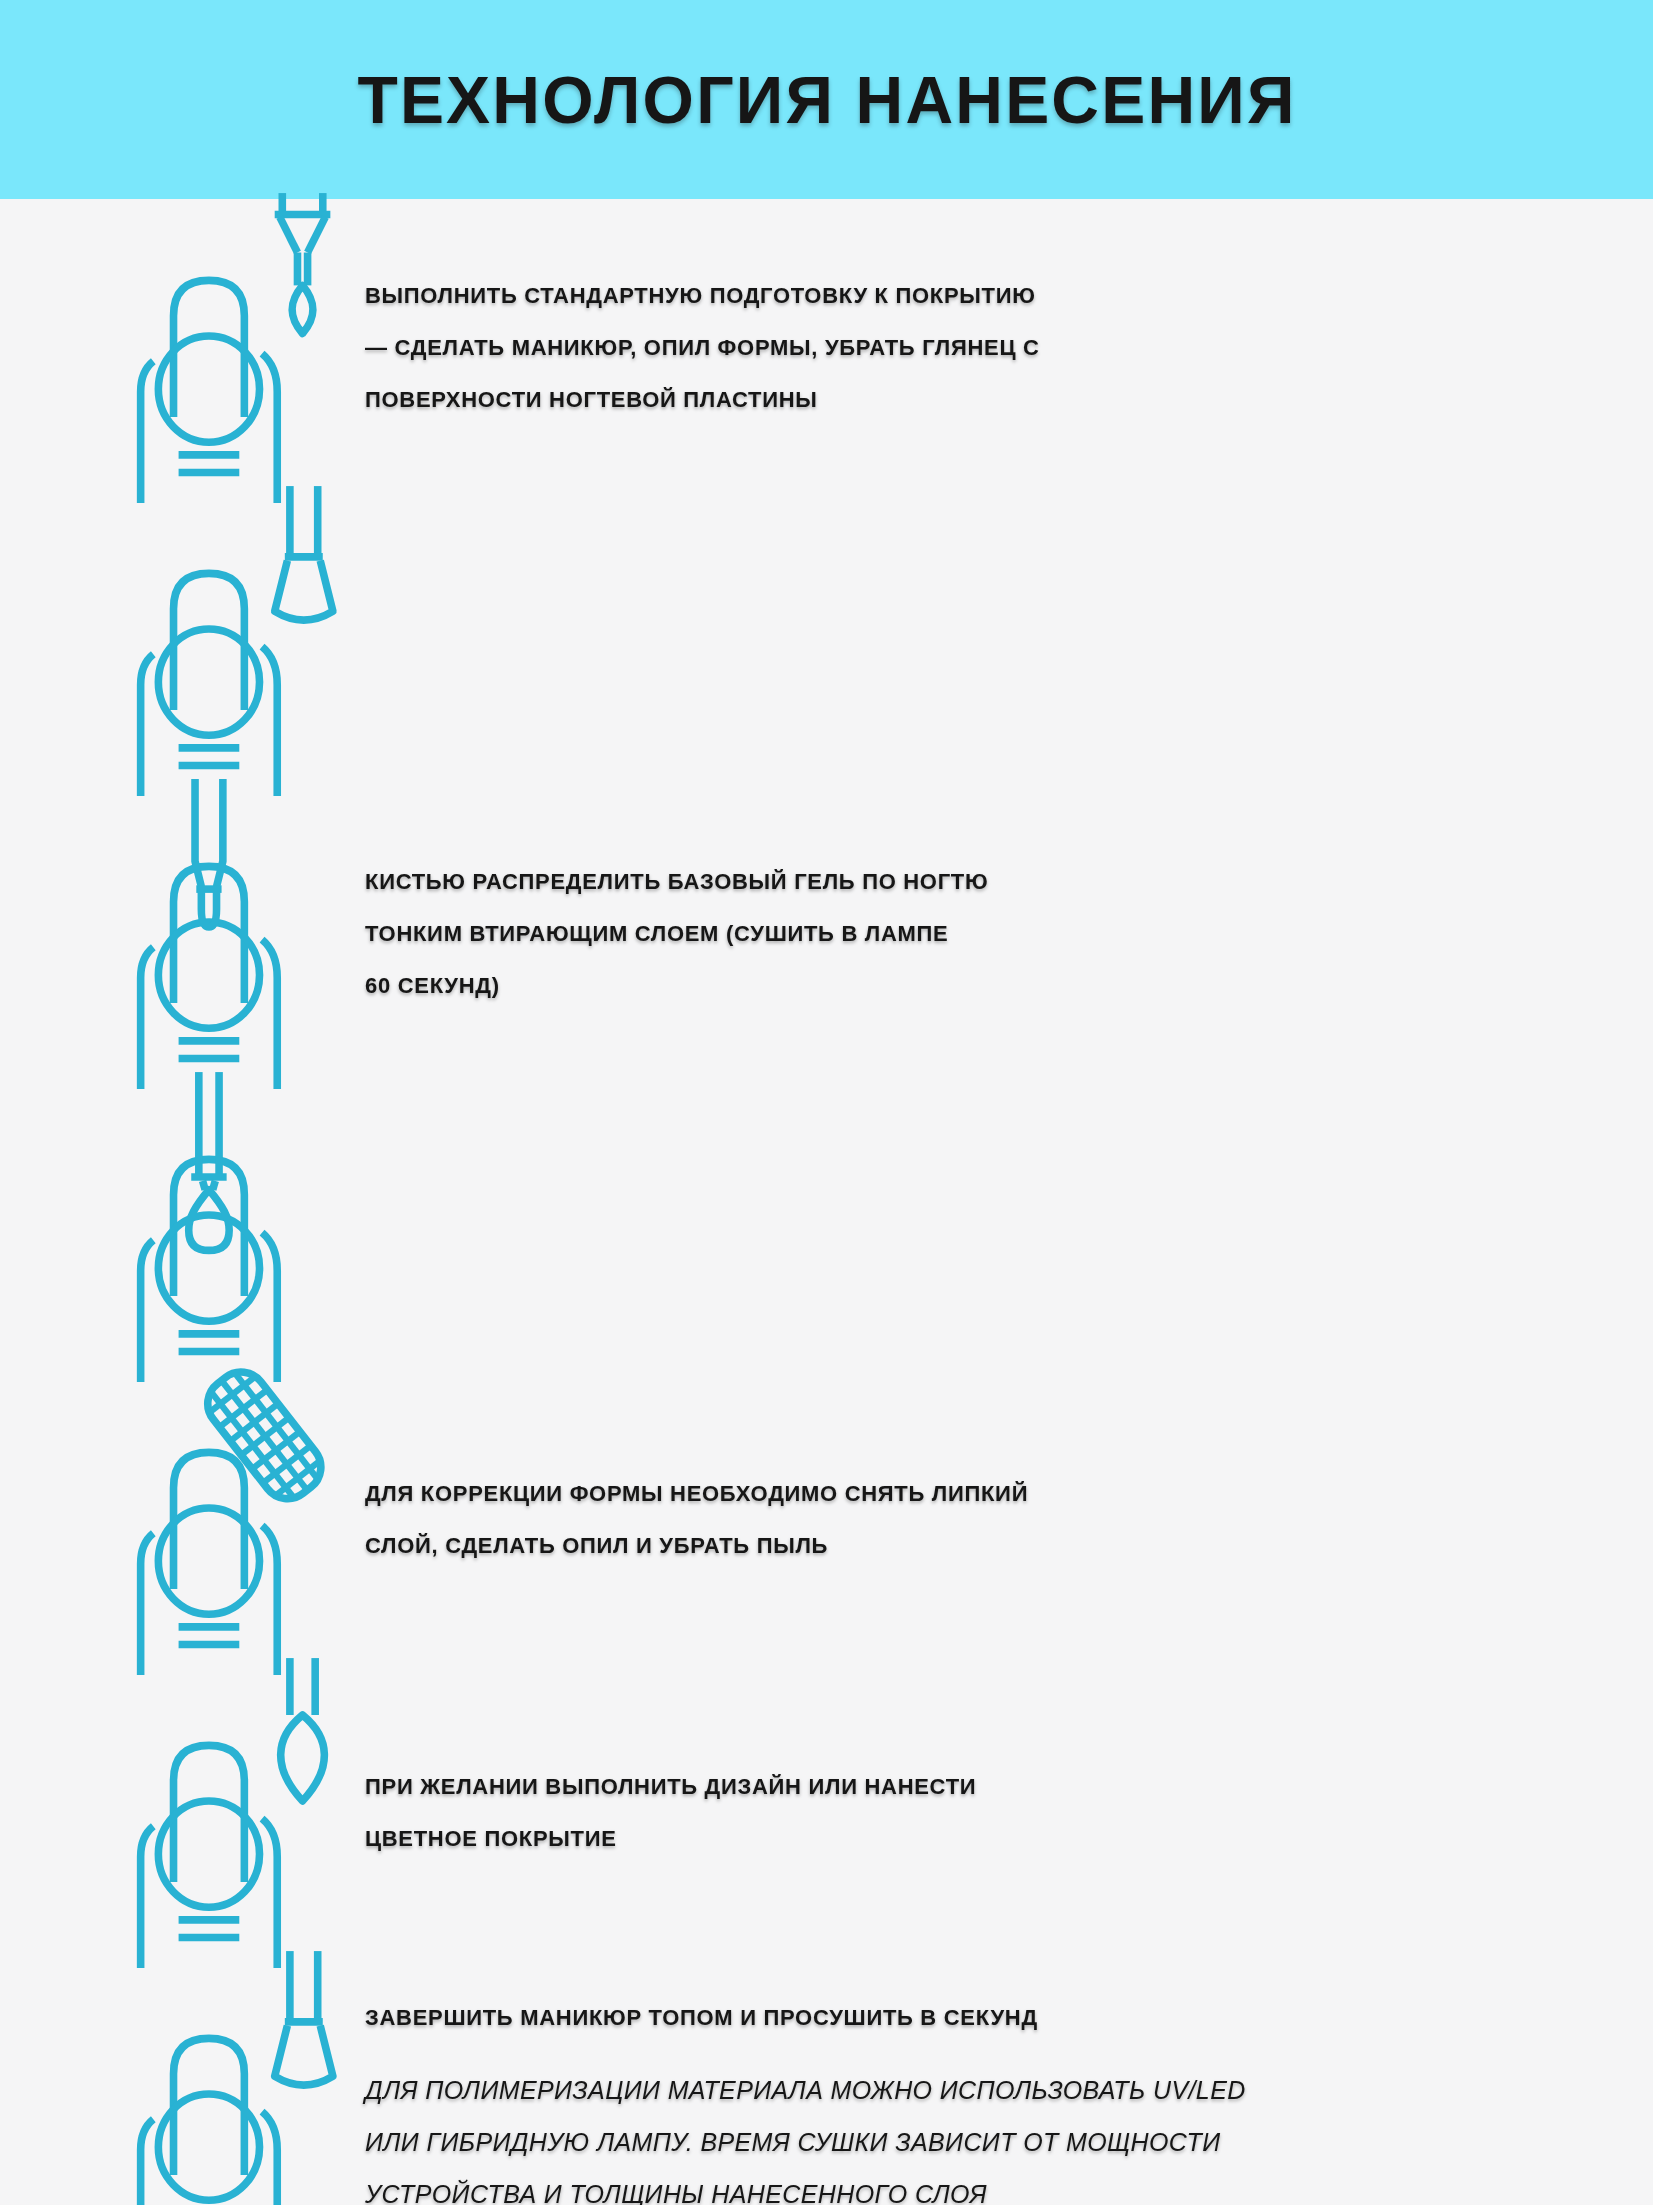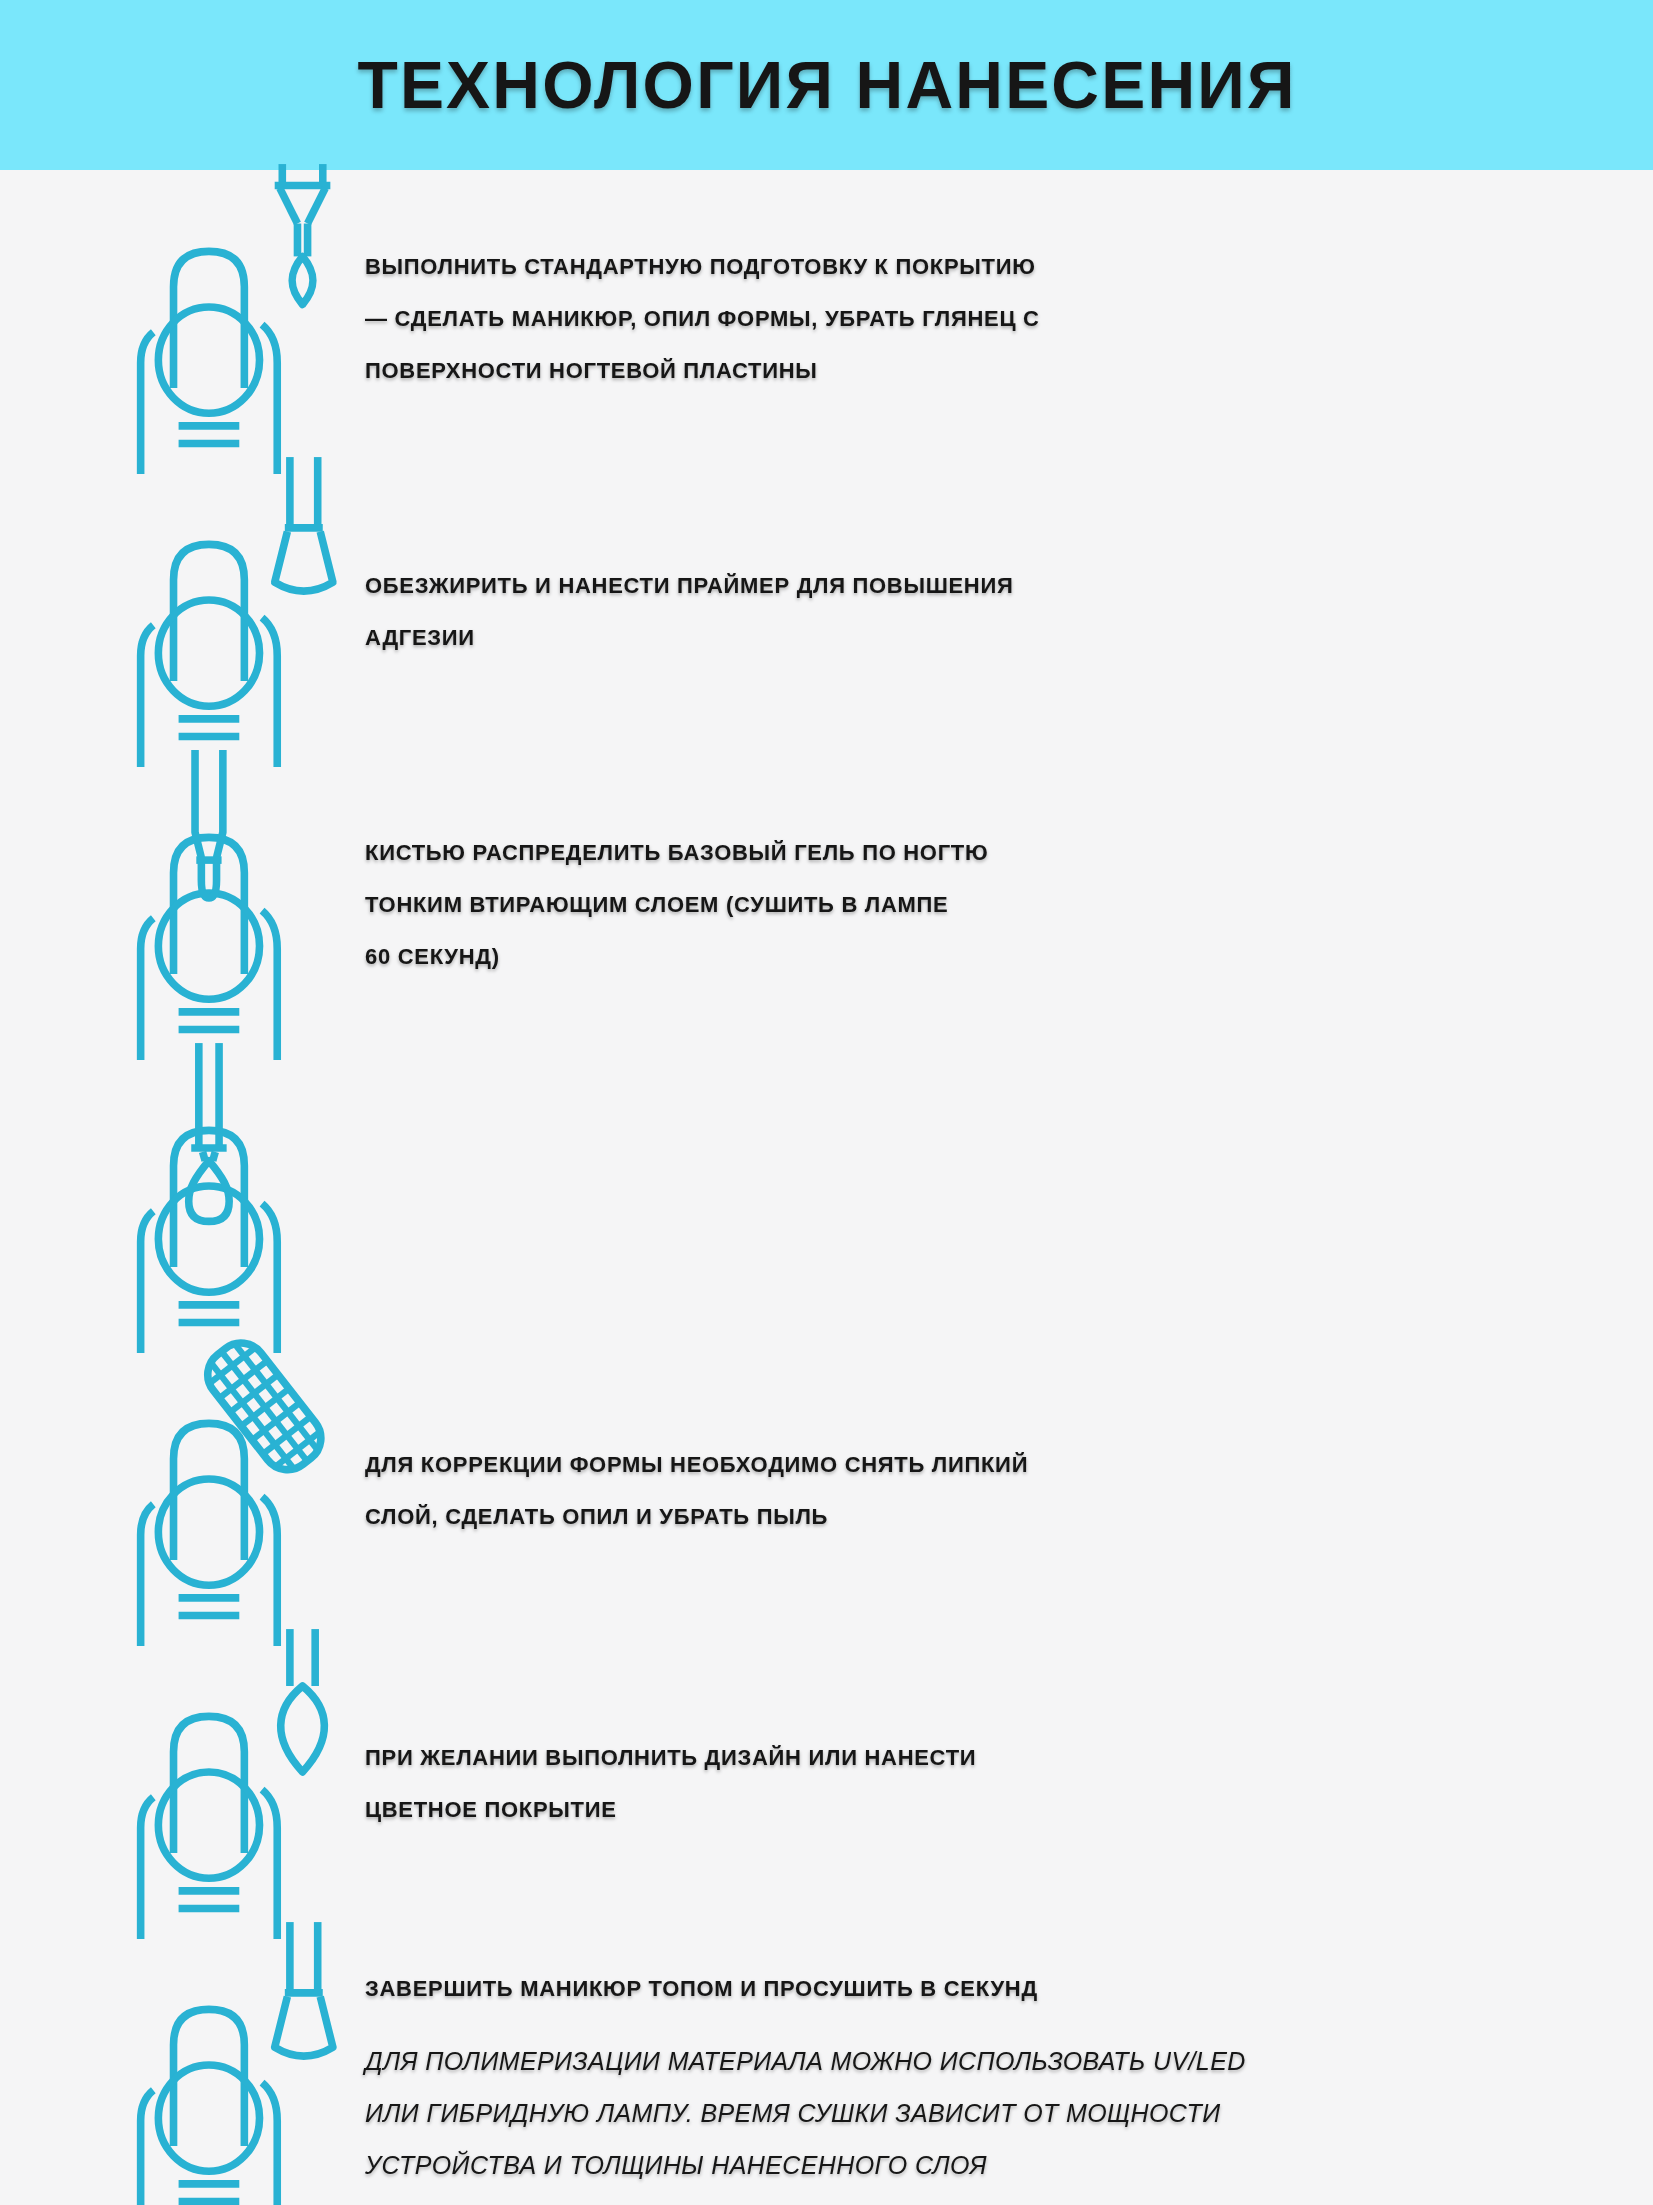--- a/index.html
+++ b/index.html
@@ -15,21 +15,21 @@
     font-family: "Liberation Sans", sans-serif;
   }
   .page {
     width: 1654px;
     height: 2205px;
     background: var(--bg);
     overflow: hidden;
   }
   .header {
     width: 100%;
-    height: 170px;
+    height: 199px;
     background: var(--header-bg);
     display: flex;
     align-items: center;
     justify-content: center;
   }
   .page-title {
     font-size: 66px;
     font-weight: 700;
     letter-spacing: 2.2px;
     color: var(--text);
@@ -140,24 +140,20 @@
             <path d="M40 162 H88"></path>
             <path d="M40 176 H88"></path>
           </g>
           <g>
             <path d="M128 -45 V8"></path>
             <path d="M150 -45 V8"></path>
             <path d="M124 11 H154"></path>
             <path d="M126 14 L116 54 Q139 68 162 54 L152 14"></path>
           </g>
         </svg>
-      </div>
-      <div class="text">
-        <p class="step-text">ОБЕЗЖИРИТЬ И НАНЕСТИ ПРАЙМЕР ДЛЯ ПОВЫШЕНИЯ
-АДГЕЗИИ</p>
       </div>
     </div>
 
     <div class="step">
       <div class="icon">
         <svg viewBox="0 -45 170 245">
           <g>
             <path d="M10 200 V112 Q10 96 20 88"></path>
             <path d="M118 200 V112 Q118 92 106 82"></path>
             <path d="M36 132 V52 Q36 24 64 24 Q92 24 92 52 V132"></path>

